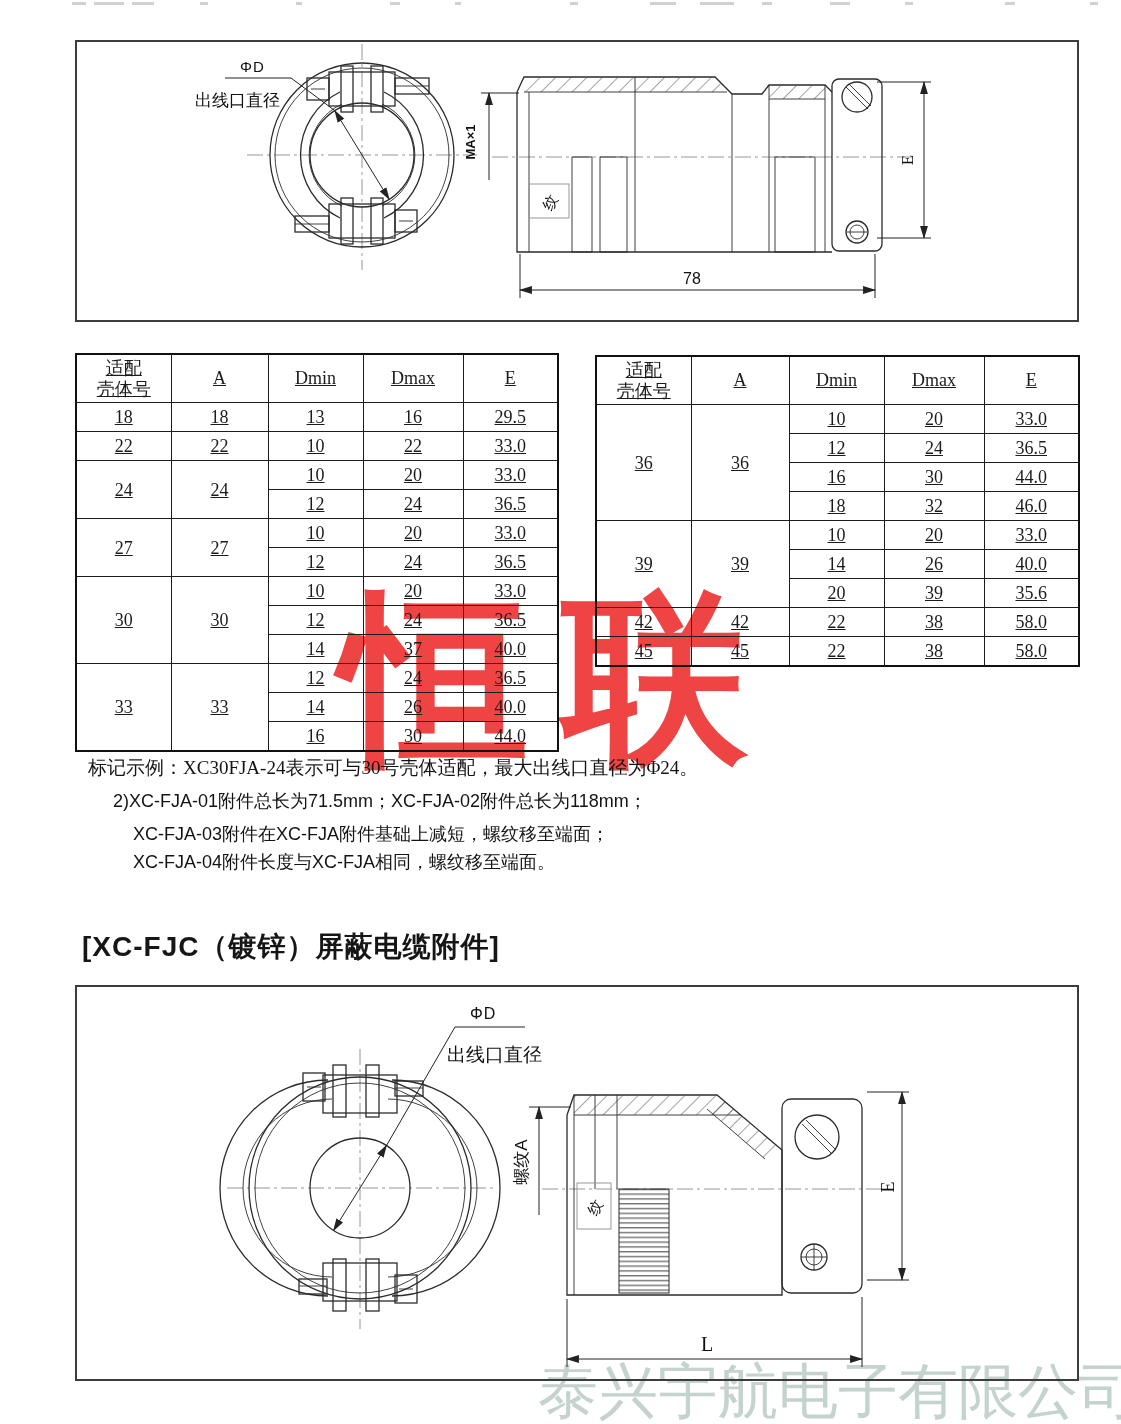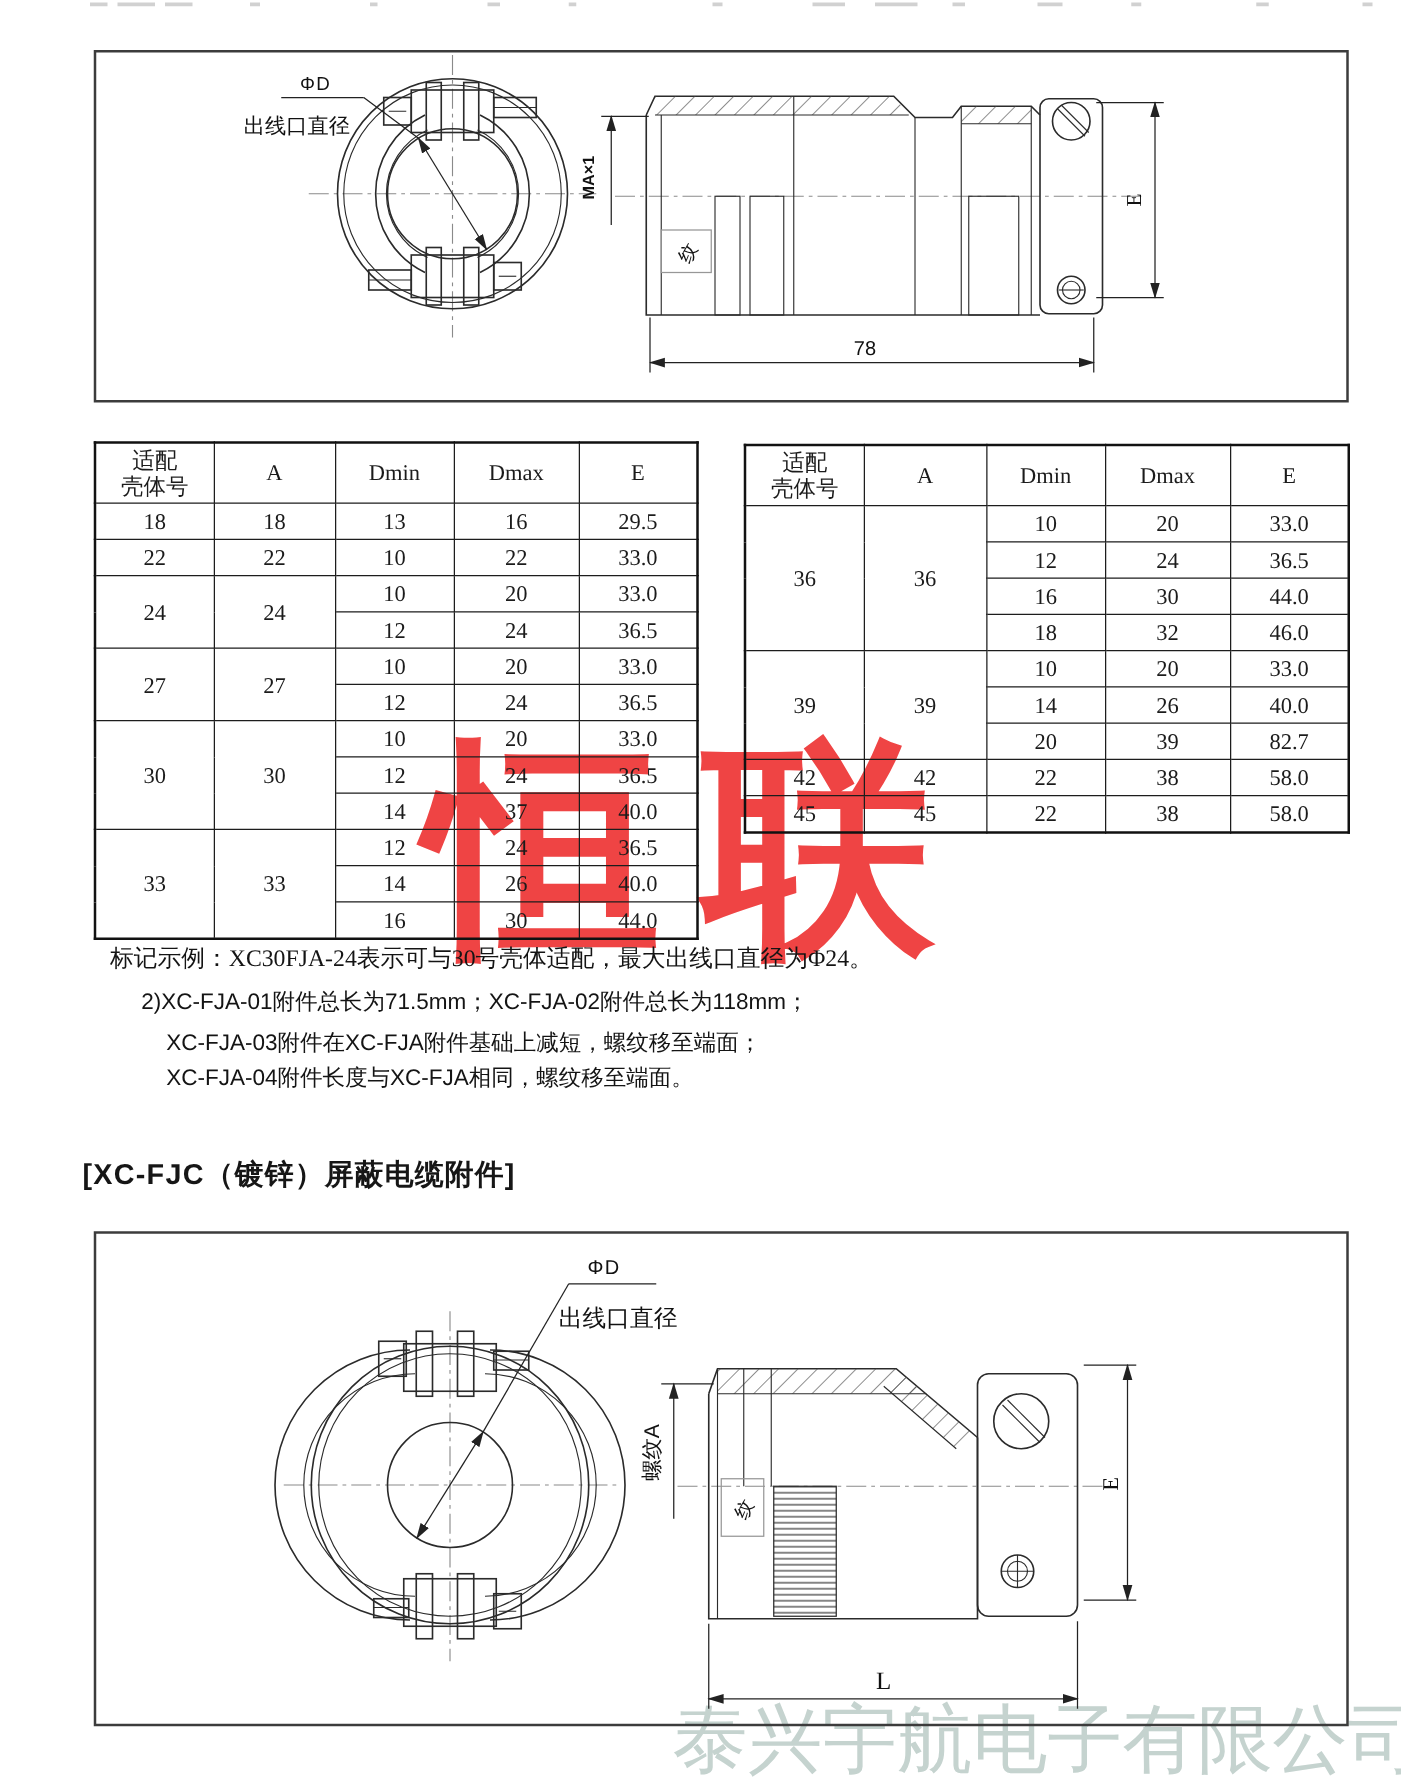--- a/index.html
+++ b/index.html
@@ -26,32 +26,32 @@
 
   
   table.dtable{position:absolute;border-collapse:collapse;table-layout:fixed;z-index:1;
                font-family:"Liberation Serif","DejaVu Serif",serif;font-size:18px;}
   .tbl-left{left:75px;top:353px;width:482px;}
   .tbl-right{left:595px;top:355px;width:483px;}
   .dtable th,.dtable td{border:1px solid #1c1c1c;text-align:center;vertical-align:middle;
                padding:0;background:transparent;}
   .dtable th{height:47px;font-weight:400;white-space:pre-line;line-height:21px;font-size:18px;}
   .dtable td{height:28px;line-height:28px;font-size:18px;}
-  table.dtable{border:2px solid #111;}
+  table.dtable{border:2px solid #111;text-decoration:underline;}
 
   
   .notes{position:absolute;left:75px;top:756px;width:1010px;z-index:1;}
   .notes p{margin:0 0 9px 0;font-size:18px;line-height:24px;color:#141414;}
   .notes p:nth-child(n+3){margin-bottom:4px;}
   .notes p.serif{font-family:Liberation Serif, serif;font-size:19px;}
   .ind0{padding-left:13px;}
   .ind1{padding-left:38px;}
   .ind2{padding-left:58px;}
 
-  .section-title{position:absolute;left:66px;top:905px;font-size:23px;font-weight:700;
+  .section-title{position:absolute;left:82px;top:905px;font-size:28px;font-weight:700;
                  letter-spacing:1px;z-index:1;color:#161616;}
   .section-desc{position:absolute;left:88px;top:948px;font-size:19px;font-weight:700;z-index:1;
                 font-family:"Liberation Serif","DejaVu Serif",serif;}
 
   
   .ln{stroke:#2b2b2b;stroke-width:1.3;fill:none;}
   .ln-thin{stroke:#2b2b2b;stroke-width:0.9;fill:none;}
   .cl{stroke:#8a8a8a;stroke-width:0.9;fill:none;stroke-dasharray:16 4 3 4;}
   .dim{stroke:#222;stroke-width:1;fill:none;}
   .lbl{fill:#111;font-family:"Liberation Sans","DejaVu Sans",sans-serif;}
@@ -324,21 +324,21 @@
           <td>33.0</td>
         </tr>
         <tr>
           <td>14</td>
           <td>26</td>
           <td>40.0</td>
         </tr>
         <tr>
           <td>20</td>
           <td>39</td>
-          <td>82.7</td>
+          <td>35.6</td>
         </tr>
         <tr>
           <td rowspan="1">42</td>
           <td rowspan="1">42</td>
           <td>22</td>
           <td>38</td>
           <td>58.0</td>
         </tr>
         <tr>
           <td rowspan="1">45</td>

